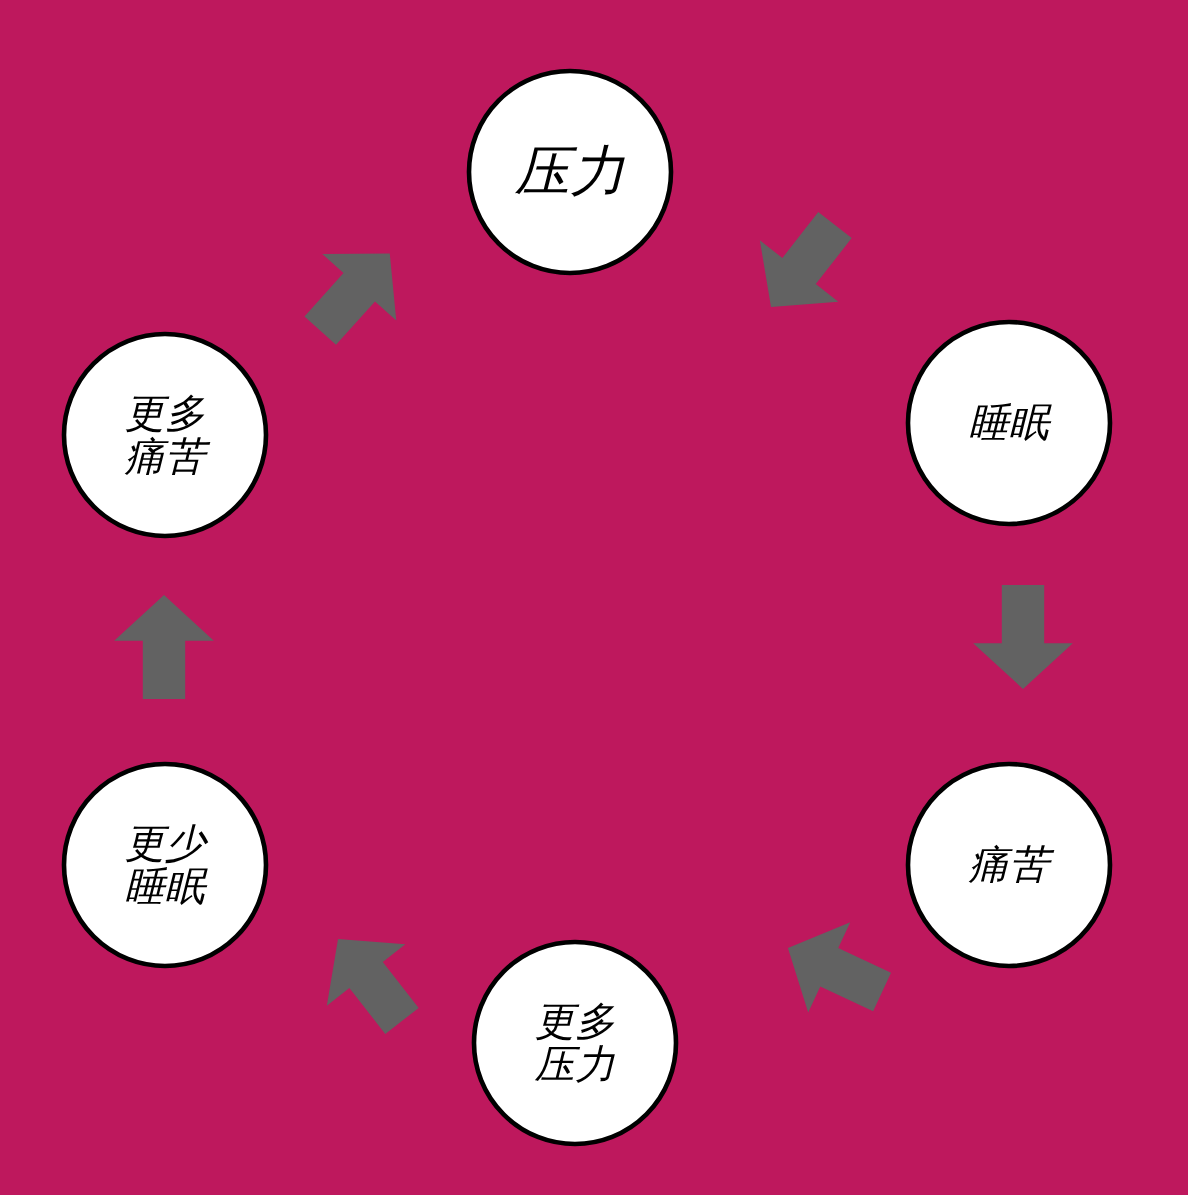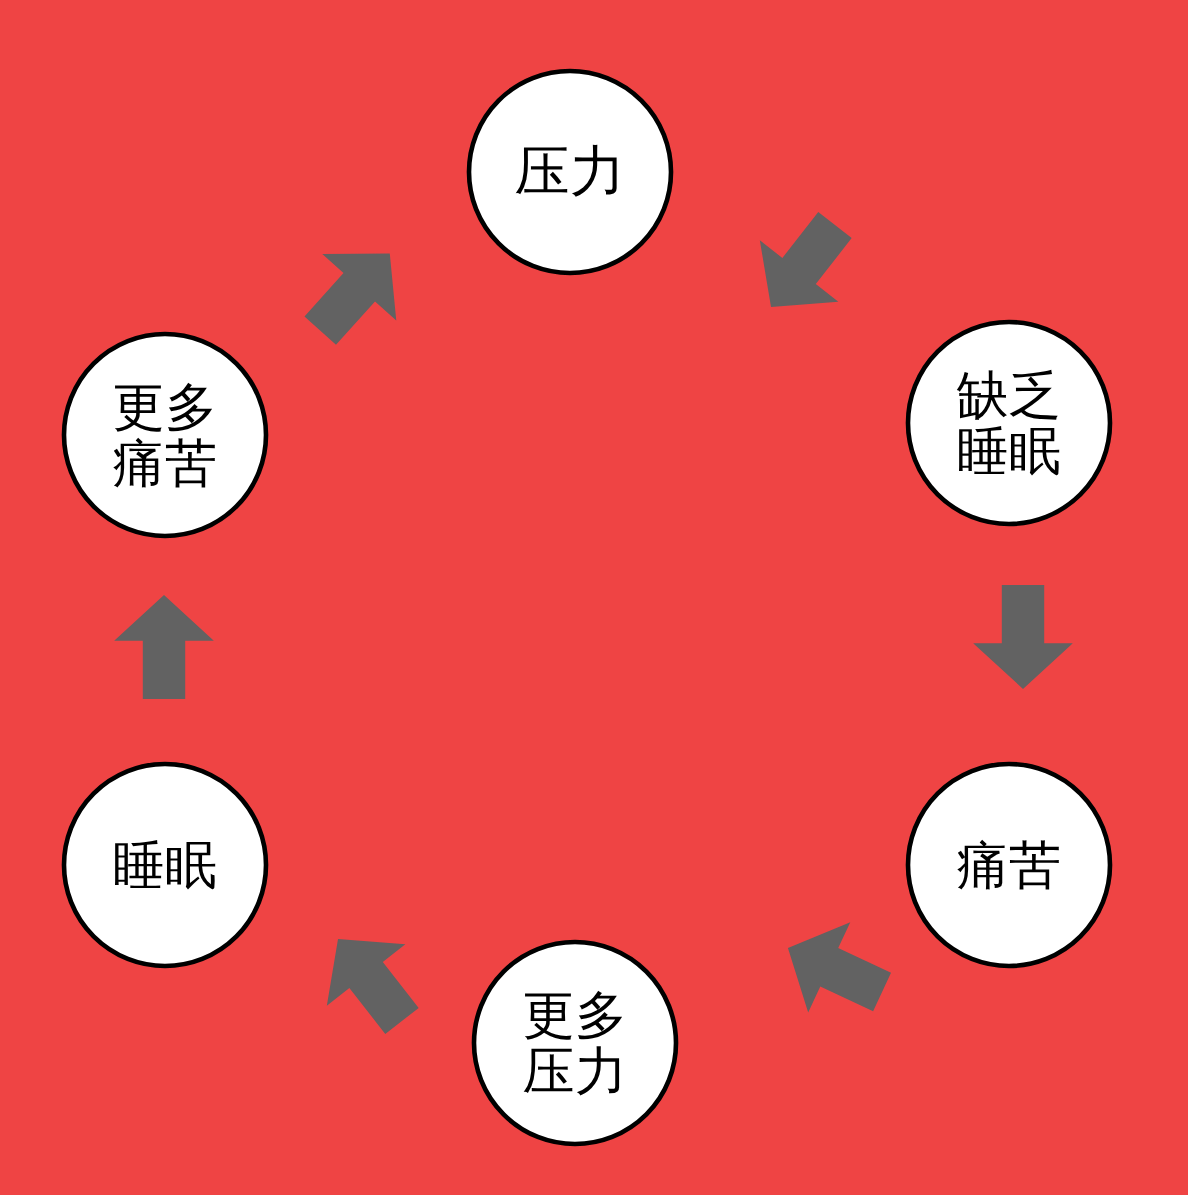--- a/index.html
+++ b/index.html
@@ -47,26 +47,26 @@
     line-height: 1.08;
     letter-spacing: 0.5px;
     white-space: pre;
     pointer-events: none;
     user-select: none;
   }
   .node-label .lbl-line {
     display: block;
   }
   .lbl-1line { font-size: 55px; }
-  .lbl-2line { font-size: 52px; }
+  .lbl-2line { font-size: 40px; }
 </style>
 </head>
 <body>
 
-<div id="canvas" style="background: #ef4444;">
+<div id="canvas" style="background: #be185d; font-style: italic;">
 
   <svg class="diagram-svg" viewBox="0 0 1188 1195" aria-hidden="true">
 
     <g>
       <path class="arrow-shape" d="M -49,-20 L 6,-20 L 6,-47 L 49,0 L 6,47 L 6,20 L -49,20 Z" transform="translate(803,266) rotate(128) scale(1.06)" fill="#626262"></path>
 
       <path class="arrow-shape" d="M -49,-20 L 6,-20 L 6,-47 L 49,0 L 6,47 L 6,20 L -49,20 Z" transform="translate(1023,637) rotate(90) scale(1.06)" fill="#626262"></path>
 
       <path class="arrow-shape" d="M -49,-20 L 6,-20 L 6,-47 L 49,0 L 6,47 L 6,20 L -49,20 Z" transform="translate(835,970) rotate(205) scale(1.06)" fill="#626262"></path>
 
@@ -85,34 +85,34 @@
       <circle class="node-circle" cx="165" cy="865" r="101" fill="#ffffff" stroke="#000000"></circle>
       <circle class="node-circle" cx="165" cy="435" r="101" fill="#ffffff" stroke="#000000"></circle>
     </g>
   </svg>
 
   <div class="node-label lbl-1line" style="left:470px; top:72px; width:200px; height:200px;">
     <span class="lbl-line">压力</span>
   </div>
 
   <div class="node-label lbl-2line" style="left:909px; top:323px; width:200px; height:200px;">
-    <span class="lbl-line">缺乏</span>
     <span class="lbl-line">睡眠</span>
   </div>
 
   <div class="node-label lbl-2line" style="left:909px; top:765px; width:200px; height:200px;">
     <span class="lbl-line">痛苦</span>
   </div>
 
   <div class="node-label lbl-2line" style="left:475px; top:943px; width:200px; height:200px;">
     <span class="lbl-line">更多</span>
     <span class="lbl-line">压力</span>
   </div>
 
   <div class="node-label lbl-2line" style="left:65px; top:765px; width:200px; height:200px;">
+    <span class="lbl-line">更少</span>
     <span class="lbl-line">睡眠</span>
   </div>
 
   <div class="node-label lbl-2line" style="left:65px; top:335px; width:200px; height:200px;">
     <span class="lbl-line">更多</span>
     <span class="lbl-line">痛苦</span>
   </div>
 
 </div>
 

